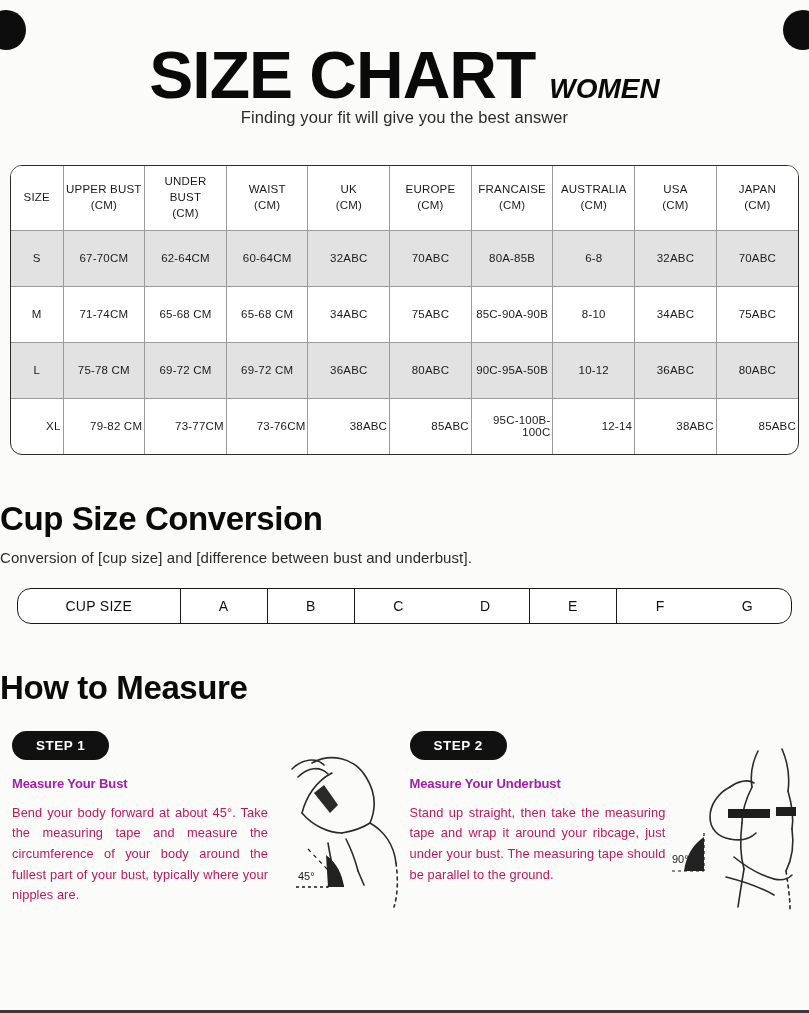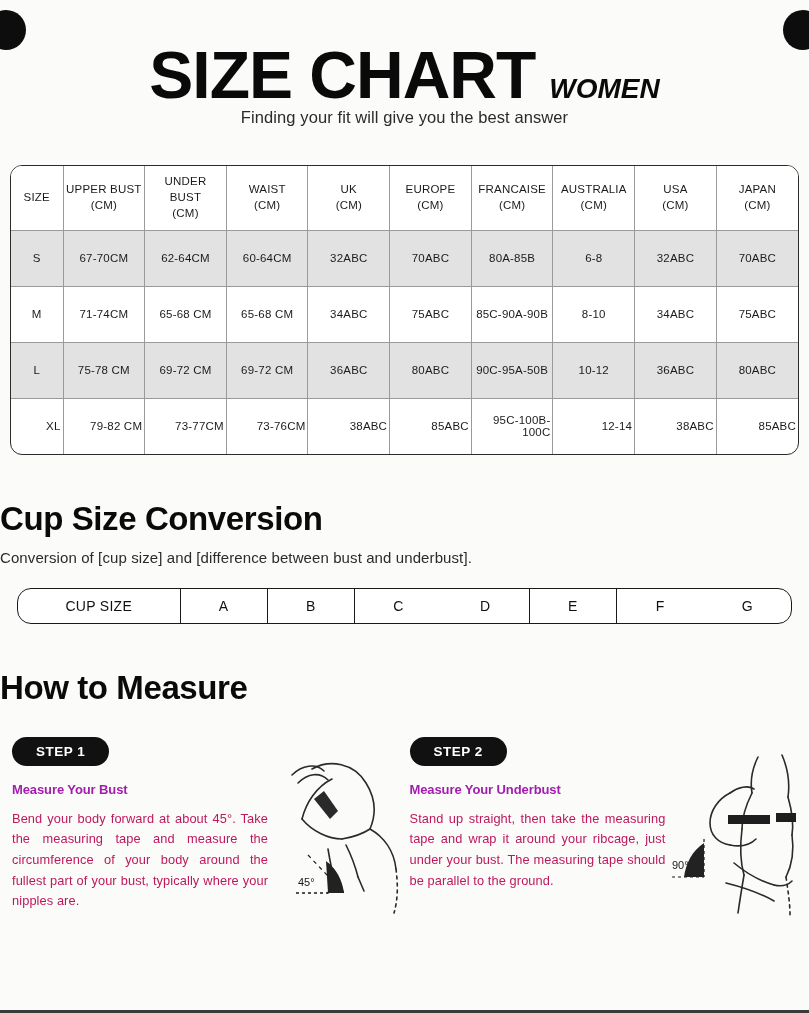--- a/index.html
+++ b/index.html
@@ -160,21 +160,21 @@
     line-height: 1.25;
     letter-spacing: .2px;
     white-space: pre-line;
   }
   .cdiv { border-right: 1px solid #1a1a1a; }
   .col-cuplabel { width: 162px; }
 
   
   .steps {
     display: flex;
-    margin-top: 30px;
+    margin-top: 24px;
     padding: 0 12px;
     gap: 10px;
   }
   .step {
     flex: 1 1 0;
     position: relative;
     display: flex;
     min-height: 170px;
   }
   .step-text { width: 256px; }

